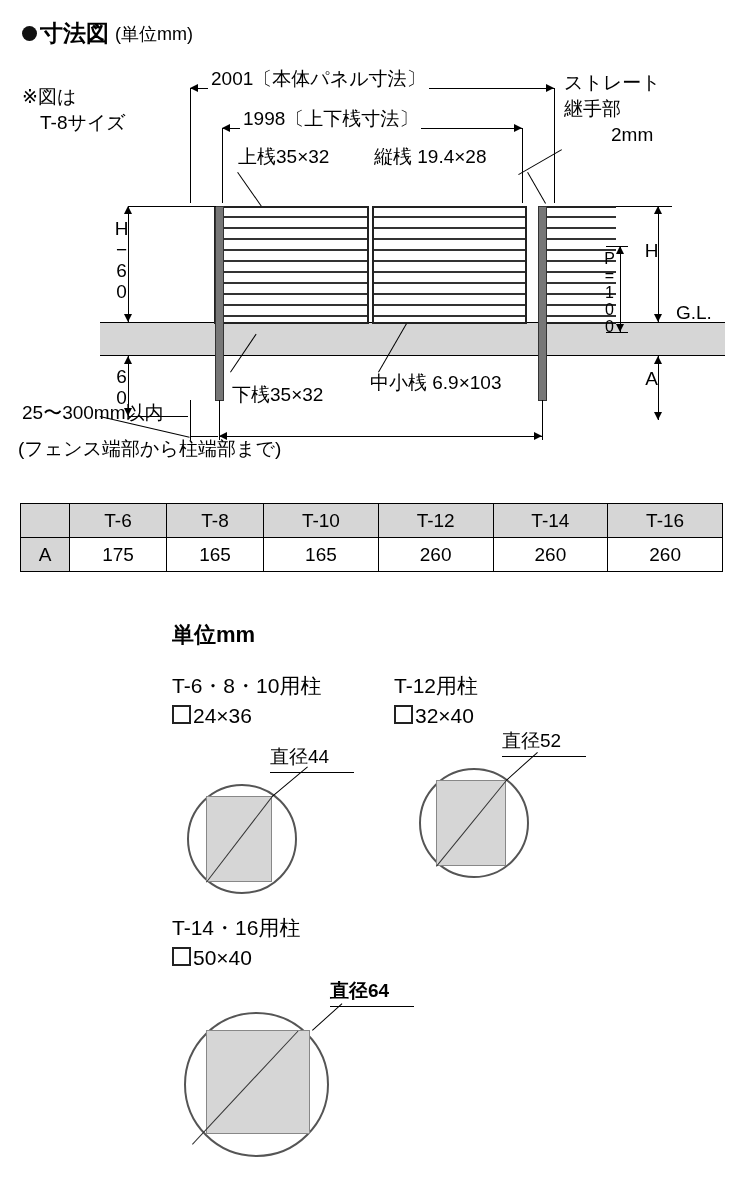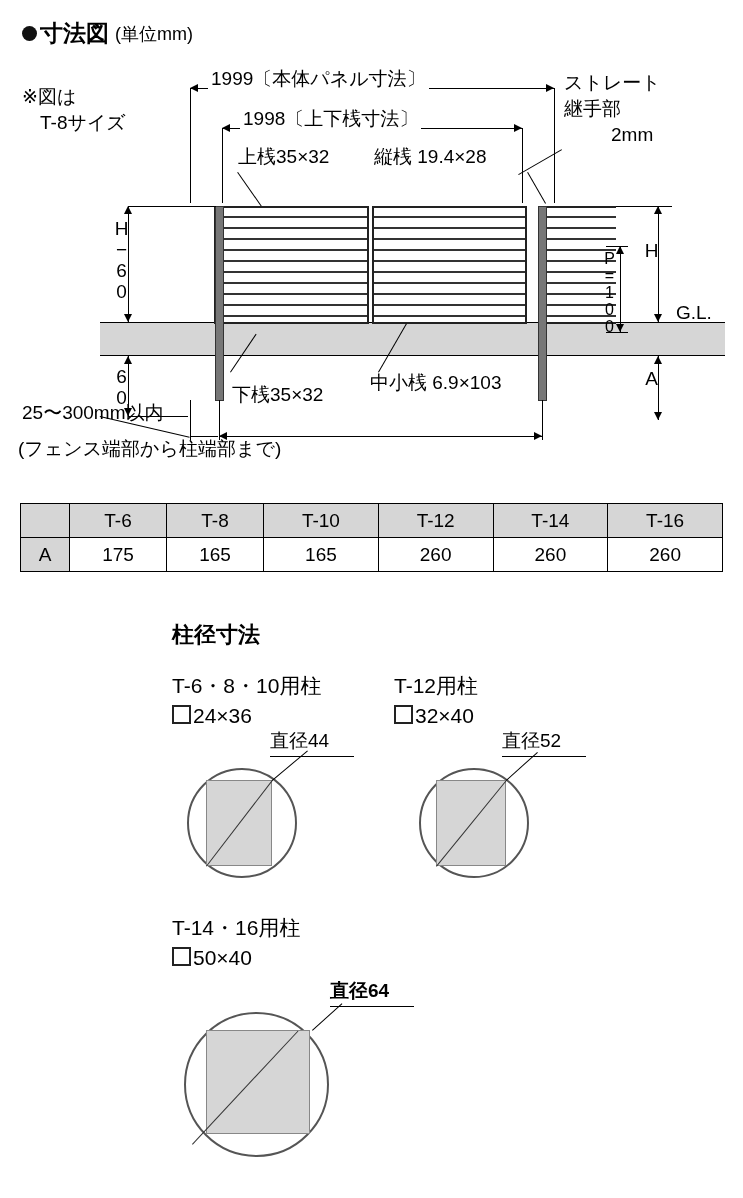--- a/index.html
+++ b/index.html
@@ -86,21 +86,21 @@
 <div class="abs" id="drawing">
 
   <div class="abs t" style="left:22px;top:36px;">※図は</div>
   <div class="abs t" style="left:40px;top:62px;">T-8サイズ</div>
 
   <div class="dim-h" style="left:190px;top:38px;width:364px;"></div>
   <div class="arrow-l" style="left:190px;top:34px;"></div>
   <div class="arrow-r" style="left:546px;top:34px;"></div>
   <div class="dim-v" style="left:190px;top:38px;height:115px;"></div>
   <div class="dim-v" style="left:554px;top:38px;height:115px;"></div>
-  <div class="lbl" style="left:208px;top:16px;">1999〔本体パネル寸法〕</div>
+  <div class="lbl" style="left:208px;top:16px;">2001〔本体パネル寸法〕</div>
 
   <div class="dim-h" style="left:222px;top:78px;width:300px;"></div>
   <div class="arrow-l" style="left:222px;top:74px;"></div>
   <div class="arrow-r" style="left:514px;top:74px;"></div>
   <div class="dim-v" style="left:222px;top:78px;height:75px;"></div>
   <div class="dim-v" style="left:522px;top:78px;height:75px;"></div>
   <div class="lbl" style="left:240px;top:56px;">1998〔上下桟寸法〕</div>
 
   <div class="abs t" style="left:564px;top:22px;">ストレート</div>
   <div class="abs t" style="left:564px;top:48px;">継手部</div>
@@ -228,25 +228,25 @@
       <td>165</td>
       <td>260</td>
       <td>260</td>
       <td>260</td>
     </tr>
   </tbody>
 </table>
 
 <div id="posts">
 
-  <div class="abs sect-title" style="left:172px;top:20px;">柱径寸法</div>
+  <div class="abs sect-title" style="left:172px;top:20px;">単位mm</div>
 
   <div class="abs psize" style="left:172px;top:72px;">T-6・8・10用柱</div>
   <div class="abs psize" style="left:172px;top:104px;"><span class="sq"></span><span>24×36</span></div>
-  <div class="abs" style="left:172px;top:140px;width:220px;height:170px;">
+  <div class="abs" style="left:172px;top:156px;width:220px;height:170px;">
     <div class="circ" style="left:15px;top:28px;width:110px;height:110px;"></div>
     <div class="rect" style="left:34px;top:40px;width:66px;height:86px;"></div>
     <div class="diag" style="left:34px;top:126px;width:109px;transform:rotate(-52.5deg);"></div>
     <div class="dimlead" style="left:100px;top:40px;width:46px;transform:rotate(-40deg);"></div>
     <div class="abs t" style="left:98px;top:-10px;">直径44</div>
     <div class="underline" style="left:98px;top:16px;width:84px;"></div>
   </div>
 
   <div class="abs psize" style="left:394px;top:72px;">T-12用柱</div>
   <div class="abs psize" style="left:394px;top:104px;"><span class="sq"></span><span>32×40</span></div>

